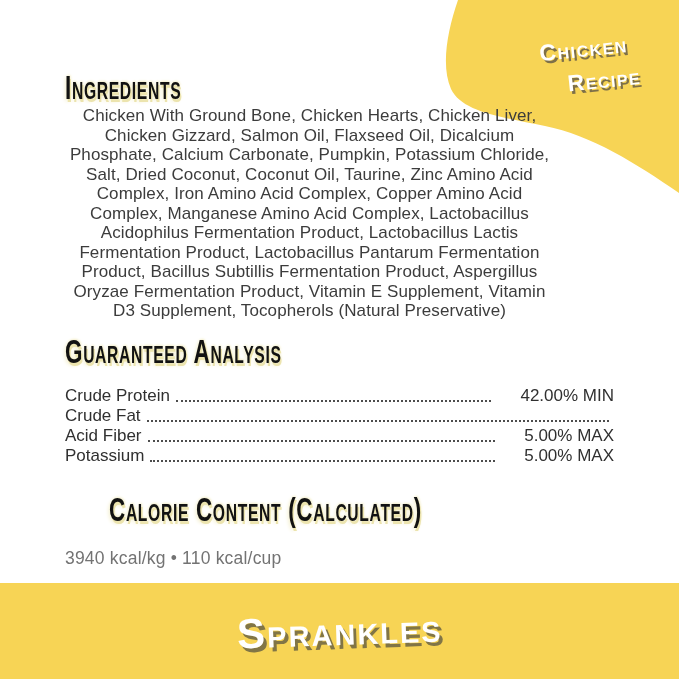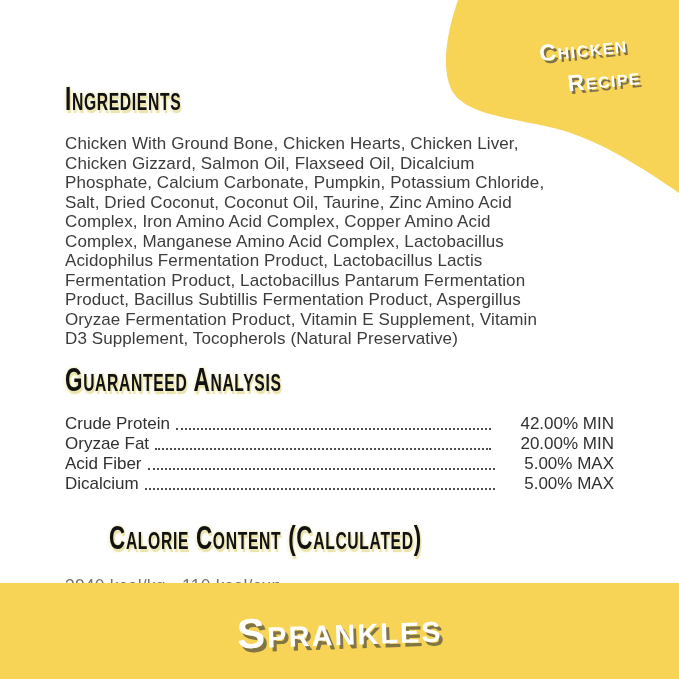--- a/index.html
+++ b/index.html
@@ -42,35 +42,34 @@
 
   .fancy-heading {
     color: #121212;
     font-weight: 700;
     font-variant: small-caps;
     font-size: 33px;
     line-height: 36px;
     letter-spacing: 1px;
     text-shadow: 2px 3px 0 #ece4ae, -1px 2px 5px #f0eac0, 1px -1px 3px #f3eecb;
     white-space: nowrap;
-    margin-top: 11px;
   }
   .fancy-heading > span {
     display: inline-block;
     transform: scaleX(0.68);
     transform-origin: left center;
   }
 
   .ingredients-text {
-    margin-top: 17px;
     width: 489px;
     color: #3c3c3c;
     font-size: 17px;
     line-height: 19.5px;
     letter-spacing: 0.1px;
+    text-align: center;
   }
 
   .ga-heading { margin-top: 13px; }
 
   .ga-table { margin-top: 16px; width: 549px; }
   .ga-row {
     display: flex;
     align-items: flex-end;
     height: 20px;
     color: #303030;
@@ -140,31 +139,30 @@
     <span>Guaranteed Analysis</span>
   </div>
 
   <div class="ga-table">
     <div class="ga-row">
       <span class="ga-label">Crude Protein</span>
       <span class="ga-dots"></span>
       <span class="ga-value">42.00% MIN</span>
     </div>
     <div class="ga-row">
-      <span class="ga-label">Oryzae Fat</span>
+      <span class="ga-label">Crude Fat</span>
       <span class="ga-dots"></span>
-      <span class="ga-value">20.00% MIN</span>
     </div>
     <div class="ga-row">
       <span class="ga-label">Acid Fiber</span>
       <span class="ga-dots"></span>
       <span class="ga-value">5.00% MAX</span>
     </div>
     <div class="ga-row">
-      <span class="ga-label">Dicalcium</span>
+      <span class="ga-label">Potassium</span>
       <span class="ga-dots"></span>
       <span class="ga-value">5.00% MAX</span>
     </div>
   </div>
 
   <div class="fancy-heading cal-heading">
     <span>Calorie Content (Calculated)</span>
   </div>
 
   <div class="cal-line">3940 kcal/kg • 110 kcal/cup</div>

